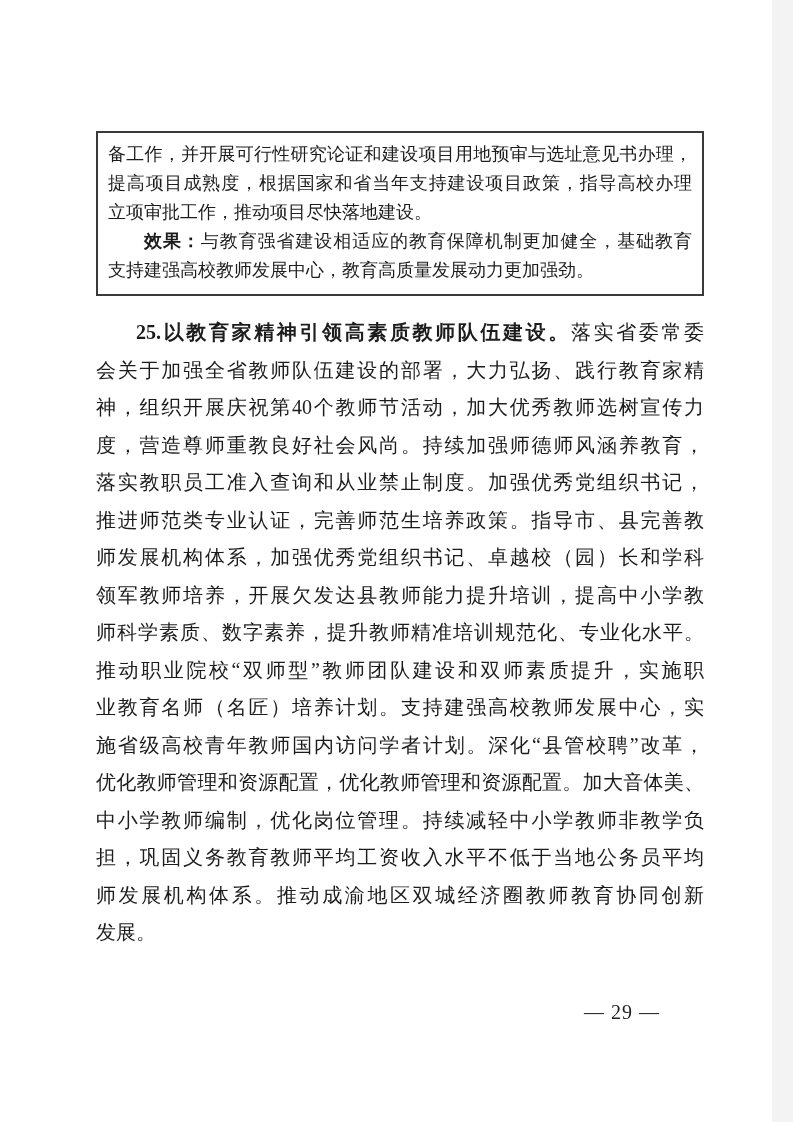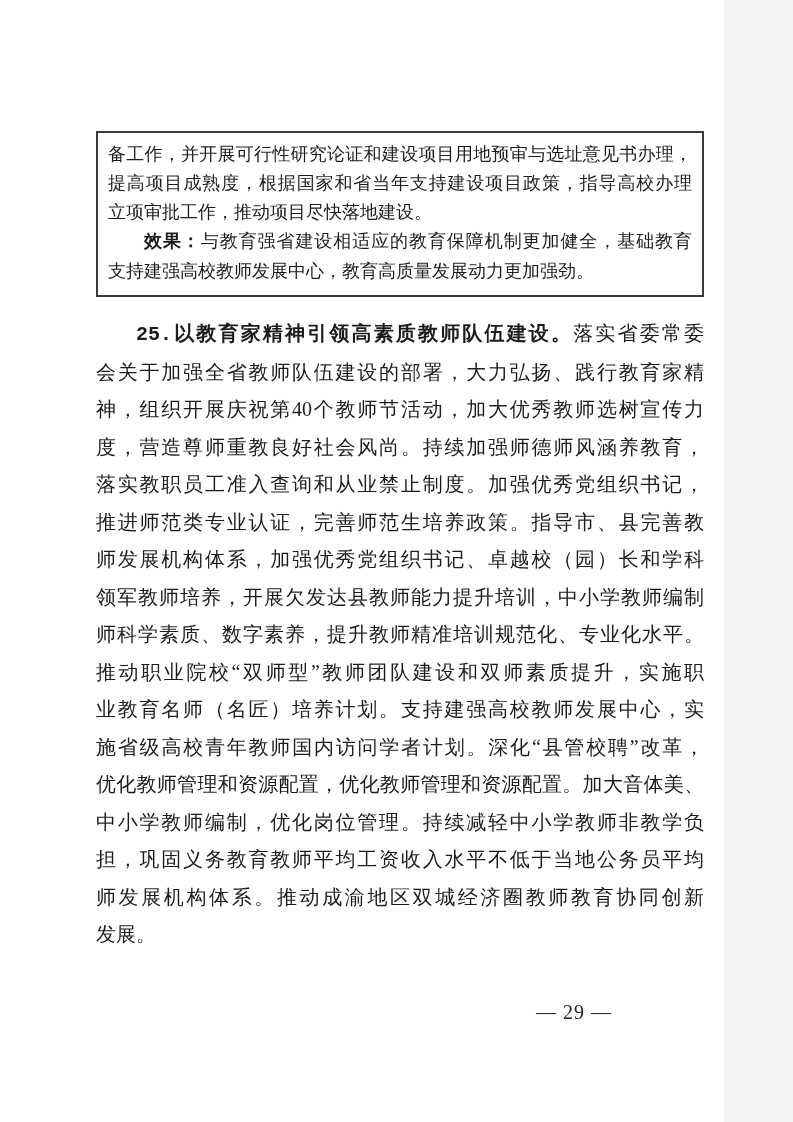--- a/index.html
+++ b/index.html
@@ -7,20 +7,21 @@
     width: 793px; height: 1122px;
     background: #f3f3f3;
     font-family: "Liberation Serif", "DejaVu Serif", serif;
   }
   .page {
     position: relative;
     width: 724px; height: 1122px;
     background: #ffffff;
     overflow: hidden;
     color: #1c1c1c;
+    padding-left: 48px;
   }
   .content {
     position: absolute;
     left: 96px; top: 131px;
     width: 608px;
   }
   .notice-box {
     box-sizing: border-box;
     border: 2px solid #3a3a3a;
     padding: 7px 10px 9px 10px;
@@ -31,21 +32,21 @@
     margin-top: 18px;
     font-size: 20px;
     line-height: 37.5px;
   }
   .line { white-space: normal; }
   .line.fill {
     text-align: justify;
     text-align-last: justify;
   }
   .line.indent { text-indent: 2em; }
-  .lead { font-weight: bold; font-family: Liberation Mono, monospace; }
+  .lead { font-weight: bold; }
   .page-num {
     position: absolute;
     top: 1001px;
     right: 112px;
     font-size: 20px;
     letter-spacing: 1px;
     color: #222222;
   }
 </style>
 </head>
@@ -61,21 +62,21 @@
         <div class="line"><span>支持建强高校教师发展中心，教育高质量发展动力更加强劲。</span></div>
       </div>
     <div class="para">
         <div class="line fill indent"><span class="lead">25.以教育家精神引领高素质教师队伍建设。</span><span>落实省委常委</span></div>
         <div class="line fill"><span>会关于加强全省教师队伍建设的部署，大力弘扬、践行教育家精</span></div>
         <div class="line fill"><span>神，组织开展庆祝第40个教师节活动，加大优秀教师选树宣传力</span></div>
         <div class="line fill"><span>度，营造尊师重教良好社会风尚。持续加强师德师风涵养教育，</span></div>
         <div class="line fill"><span>落实教职员工准入查询和从业禁止制度。加强优秀党组织书记，</span></div>
         <div class="line fill"><span>推进师范类专业认证，完善师范生培养政策。指导市、县完善教</span></div>
         <div class="line fill"><span>师发展机构体系，加强优秀党组织书记、卓越校（园）长和学科</span></div>
-        <div class="line fill"><span>领军教师培养，开展欠发达县教师能力提升培训，中小学教师编制</span></div>
+        <div class="line fill"><span>领军教师培养，开展欠发达县教师能力提升培训，提高中小学教</span></div>
         <div class="line fill"><span>师科学素质、数字素养，提升教师精准培训规范化、专业化水平。</span></div>
         <div class="line fill"><span>推动职业院校“双师型”教师团队建设和双师素质提升，实施职</span></div>
         <div class="line fill"><span>业教育名师（名匠）培养计划。支持建强高校教师发展中心，实</span></div>
         <div class="line fill"><span>施省级高校青年教师国内访问学者计划。深化“县管校聘”改革，</span></div>
         <div class="line fill"><span>优化教师管理和资源配置，优化教师管理和资源配置。加大音体美、</span></div>
         <div class="line fill"><span>中小学教师编制，优化岗位管理。持续减轻中小学教师非教学负</span></div>
         <div class="line fill"><span>担，巩固义务教育教师平均工资收入水平不低于当地公务员平均</span></div>
         <div class="line fill"><span>师发展机构体系。推动成渝地区双城经济圈教师教育协同创新</span></div>
         <div class="line"><span>发展。</span></div>
       </div>

